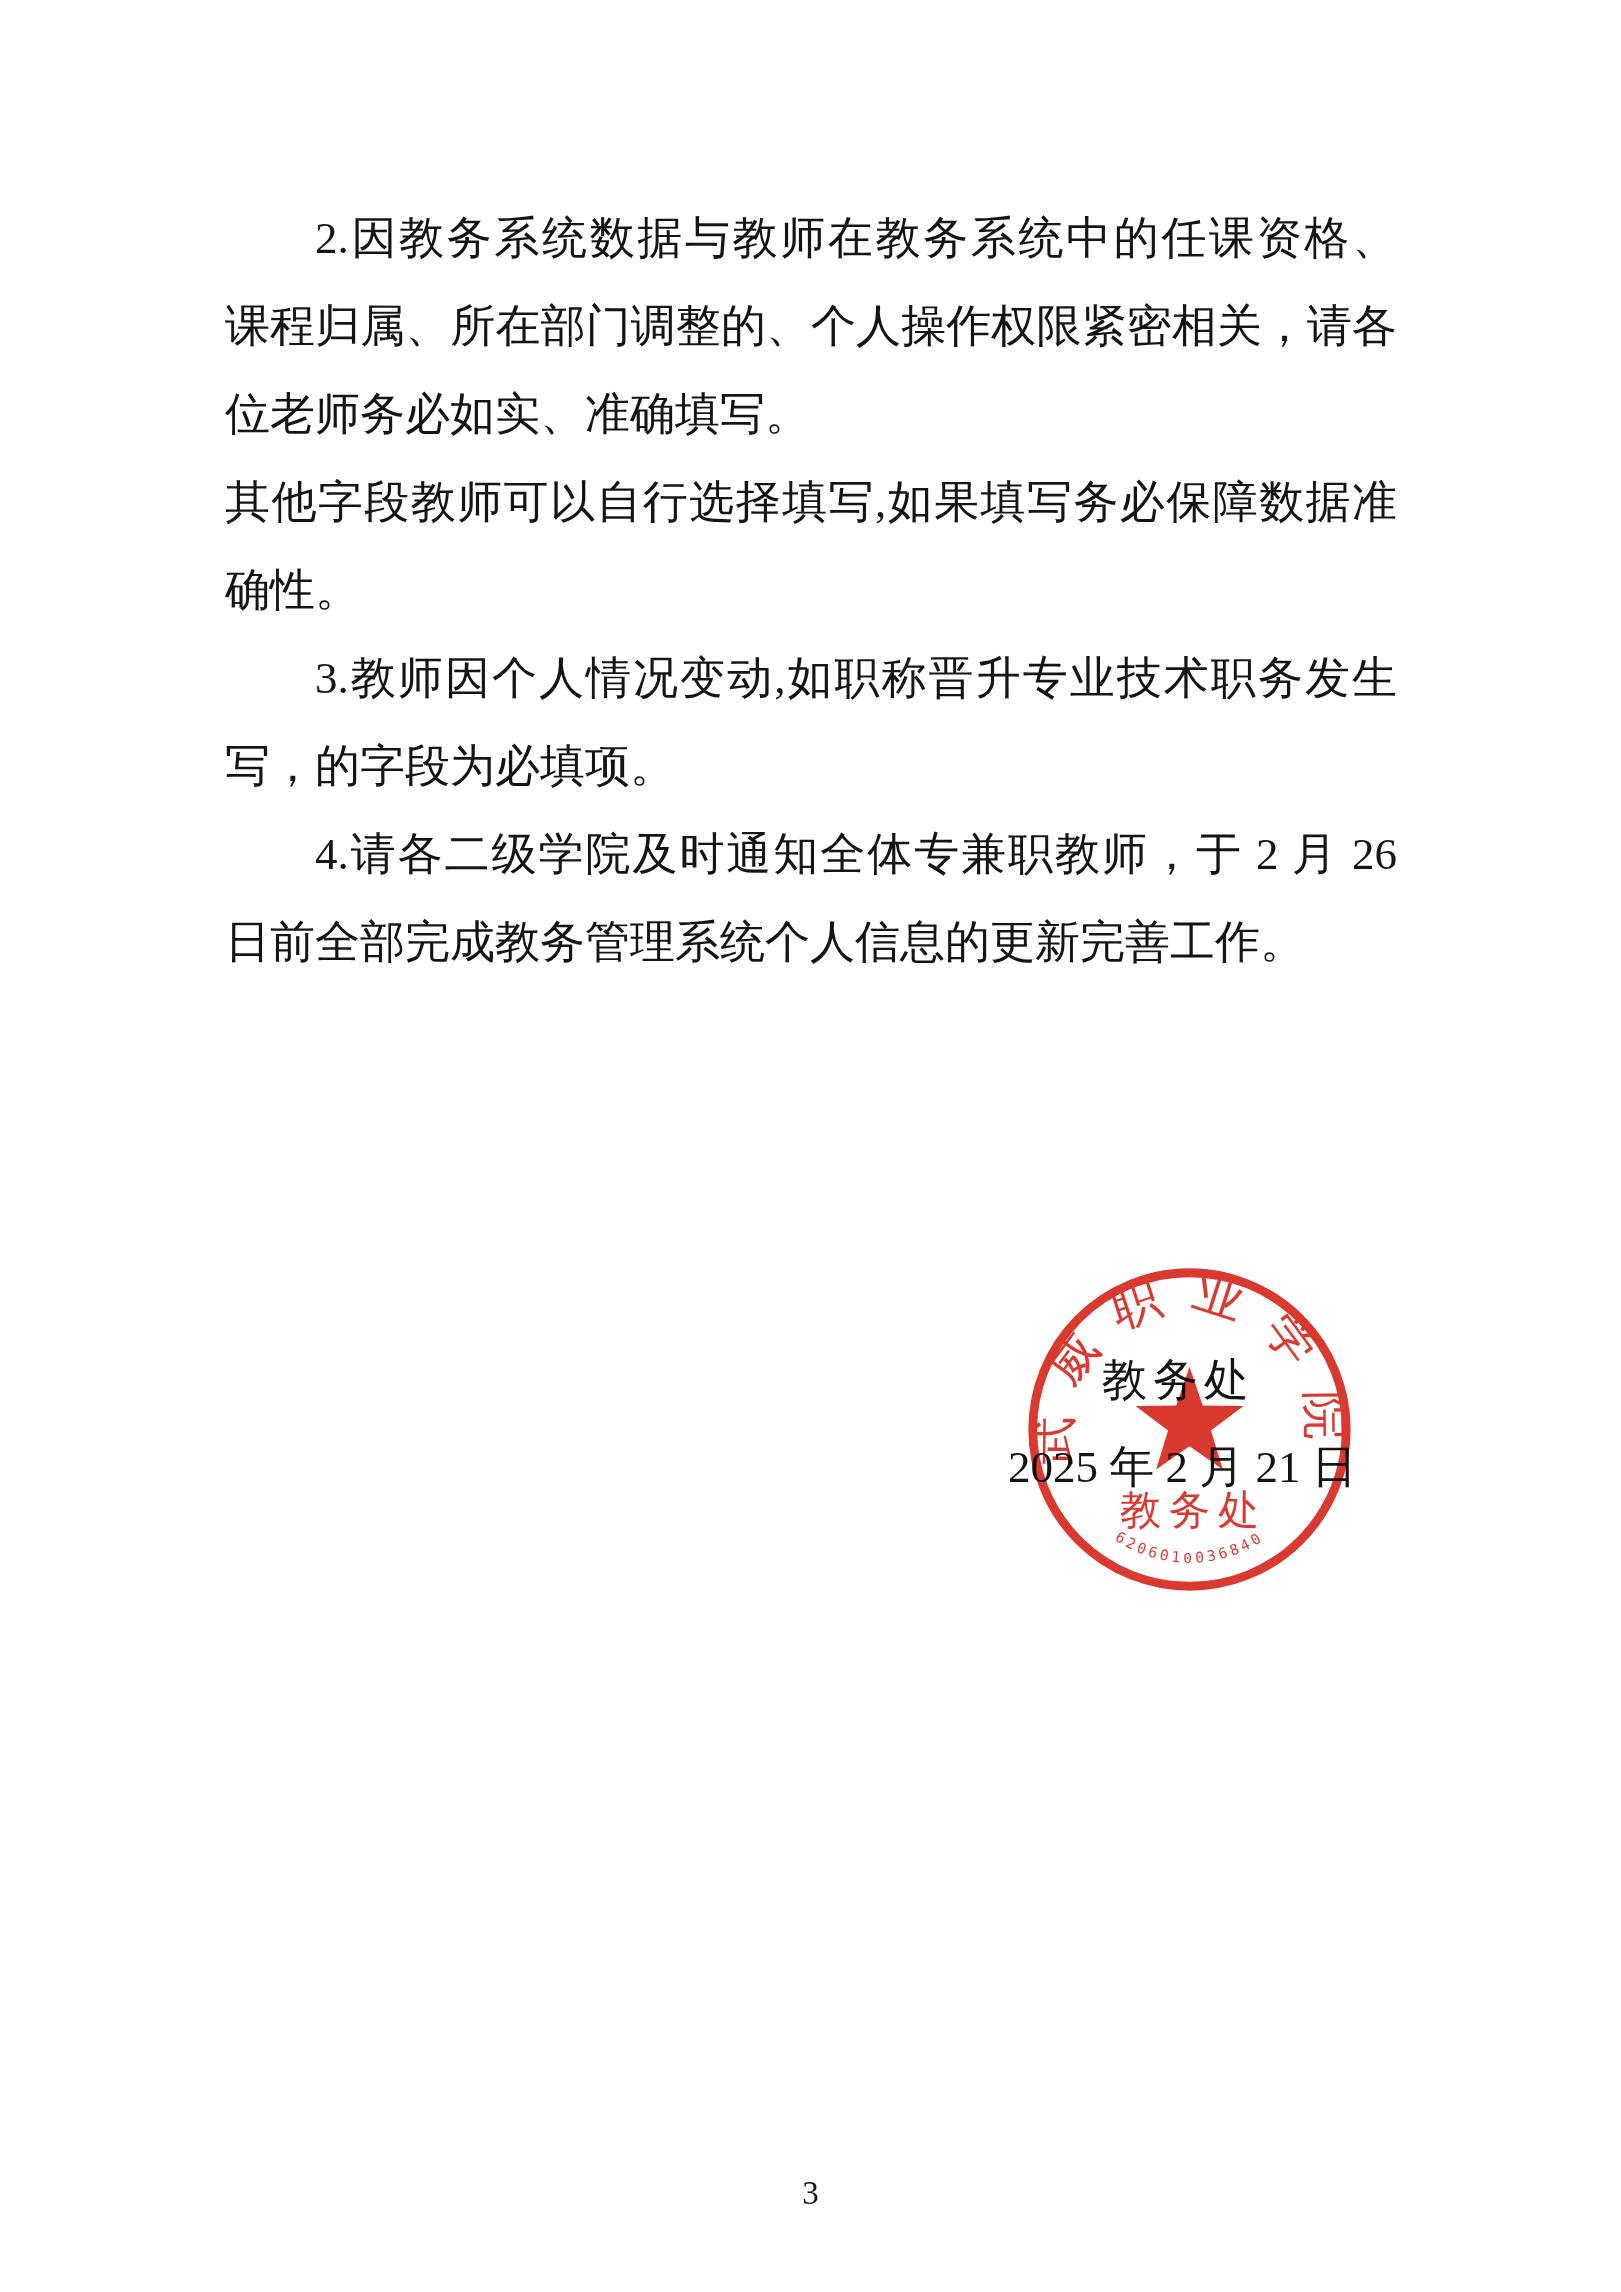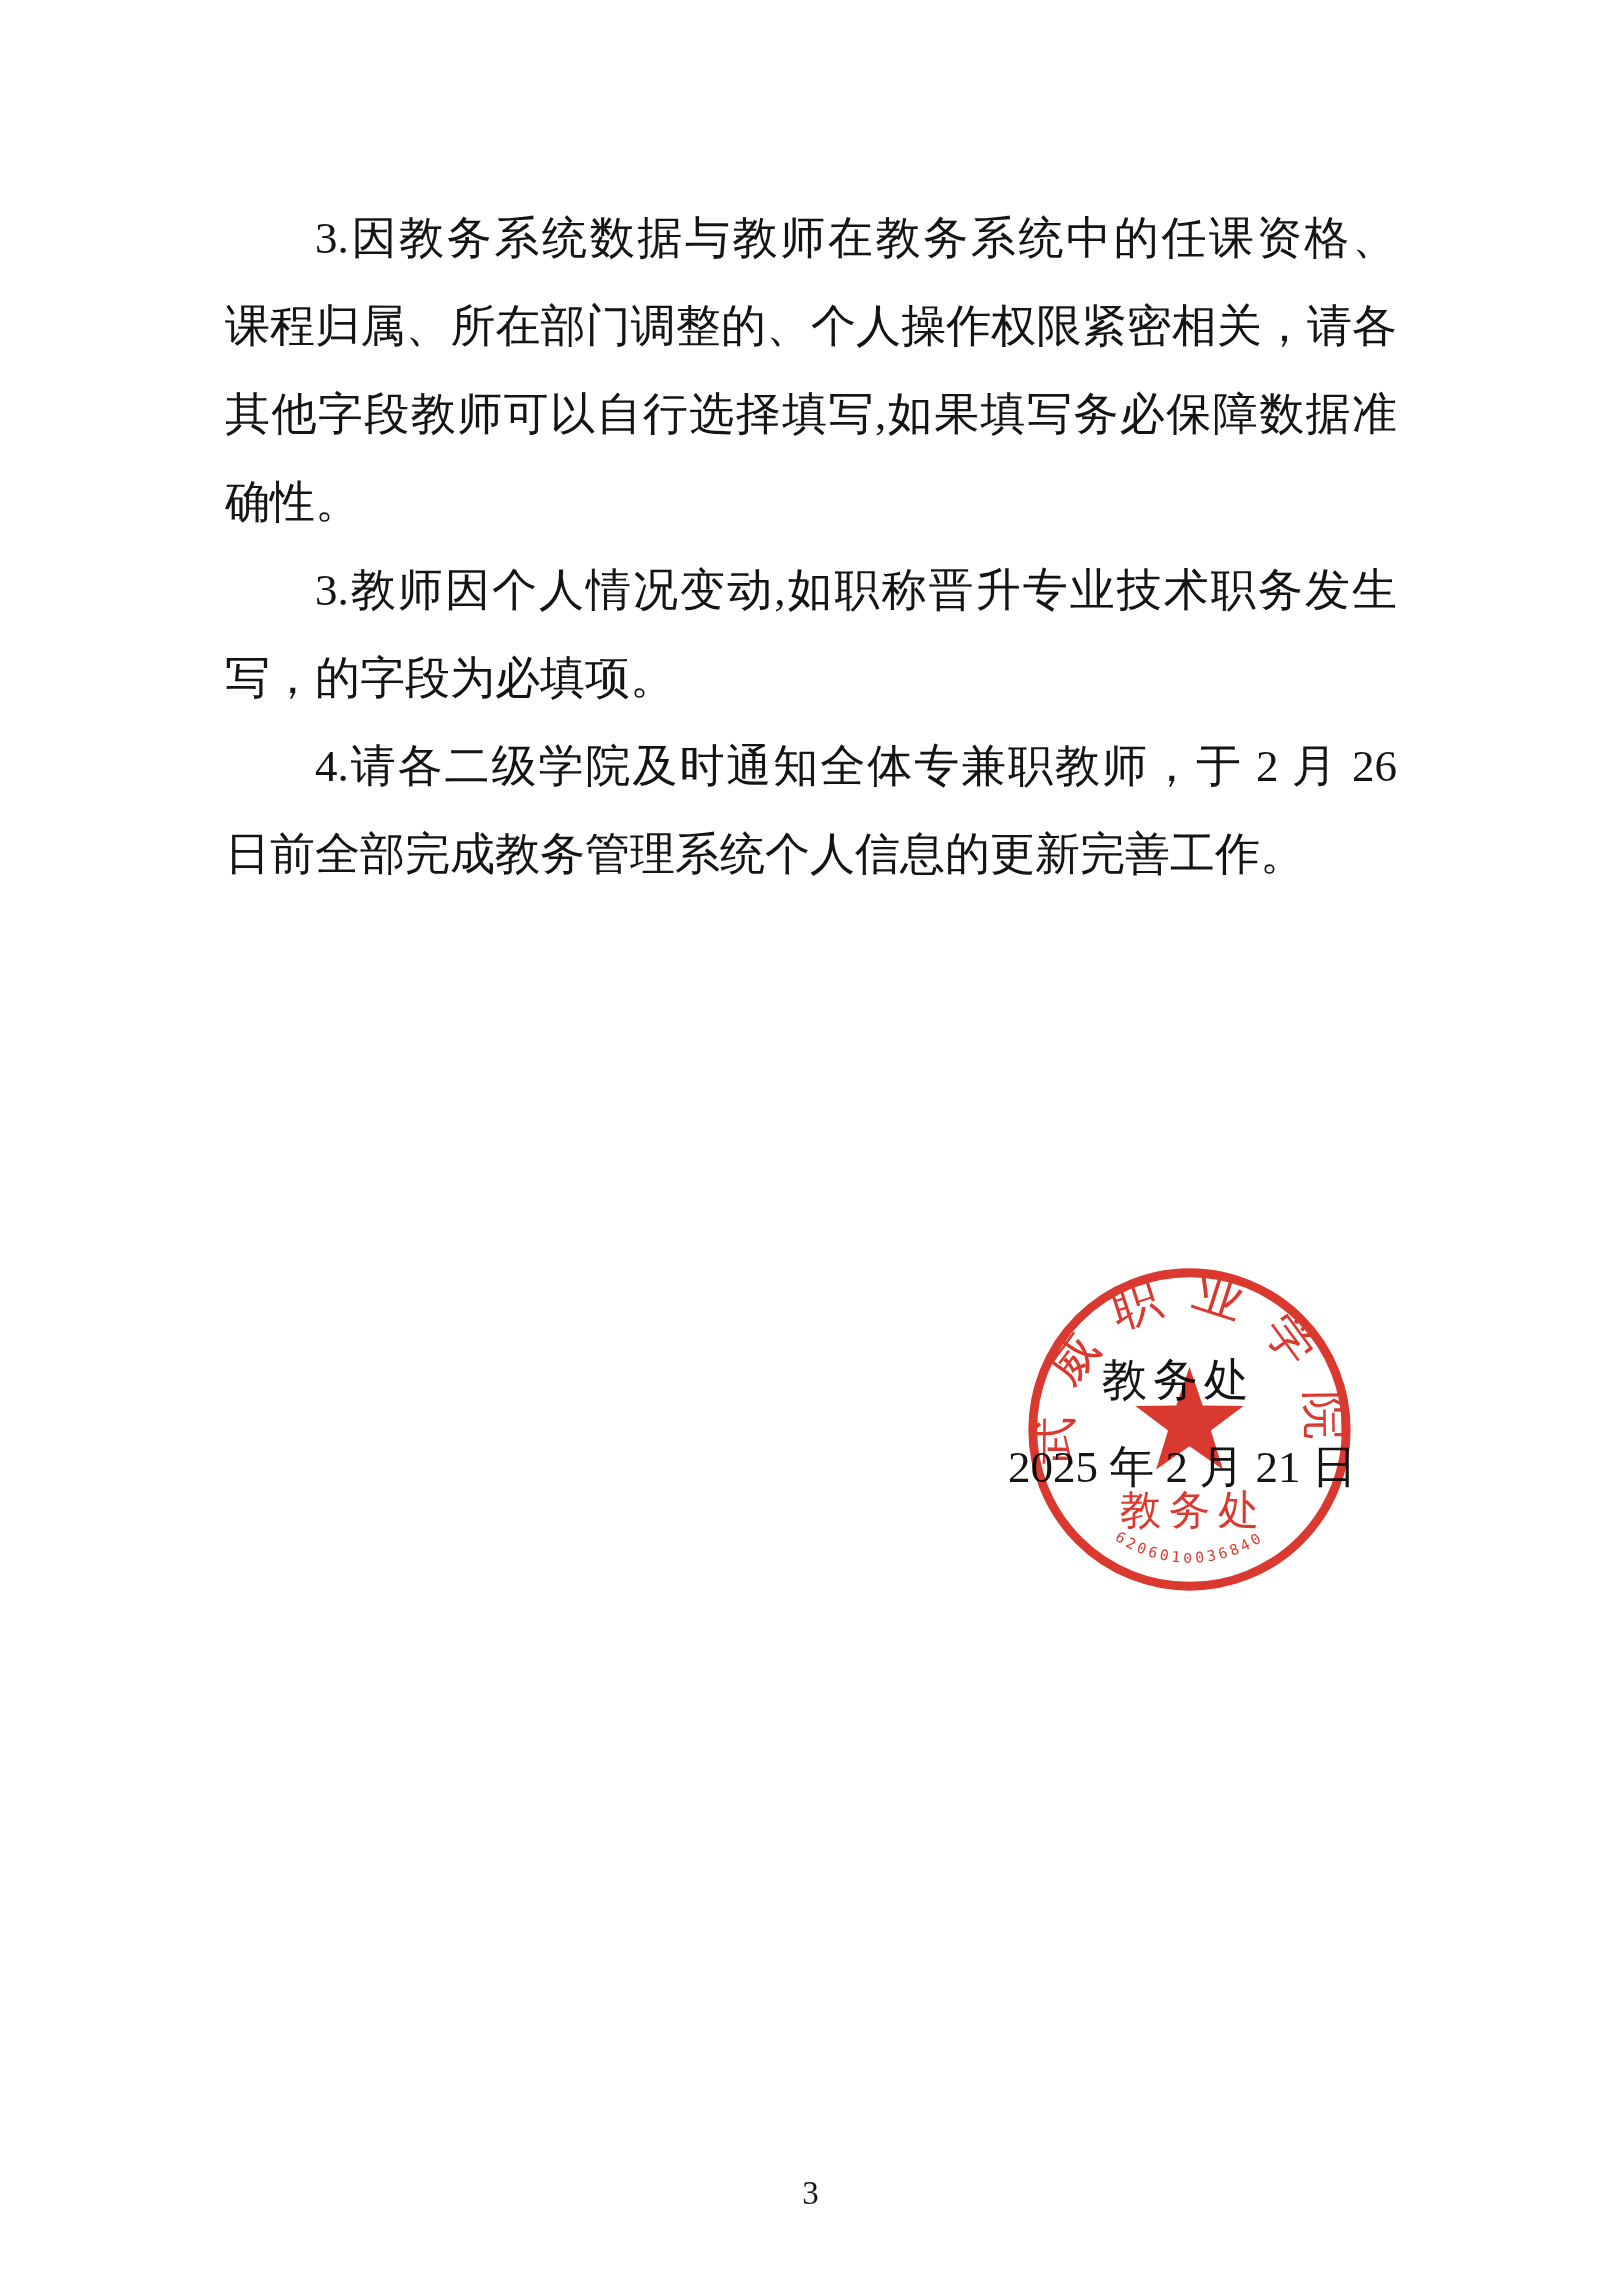--- a/index.html
+++ b/index.html
@@ -61,22 +61,23 @@
   }
 </style>
 </head>
 <body>
 
 <div class="page">
 
   <div class="doc-body">
 
     <div>
-      <div class="line jl ind">3.因教务系统数据与教师在教务系统中的任课资格、</div>
+      <div class="line jl ind">2.因教务系统数据与教师在教务系统中的任课资格、</div>
       <div class="line jl">课程归属、所在部门调整的、个人操作权限紧密相关，请各</div>
+      <div class="line">位老师务必如实、准确填写。</div>
     </div>
 
     <div>
       <div class="line jl">其他字段教师可以自行选择填写,如果填写务必保障数据准</div>
       <div class="line">确性。</div>
     </div>
 
     <div>
       <div class="line jl ind">3.教师因个人情况变动,如职称晋升专业技术职务发生</div>
       <div class="line">写，的字段为必填项。</div>

